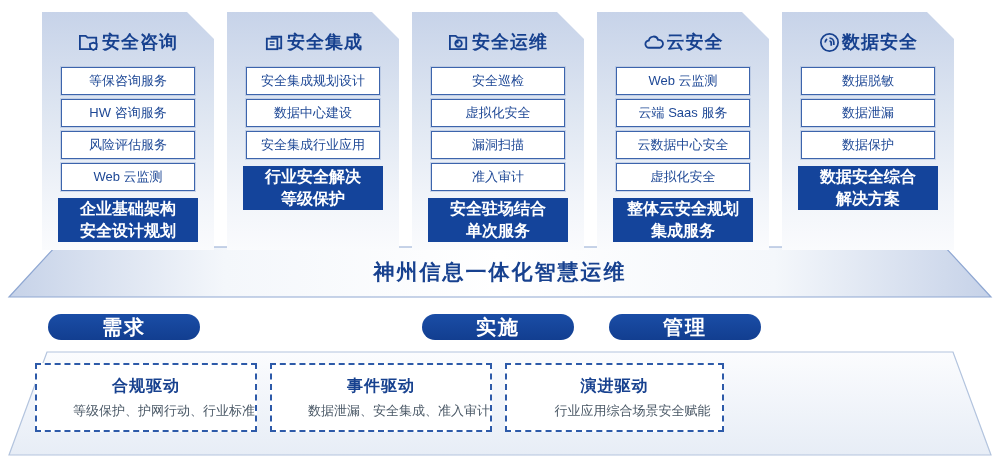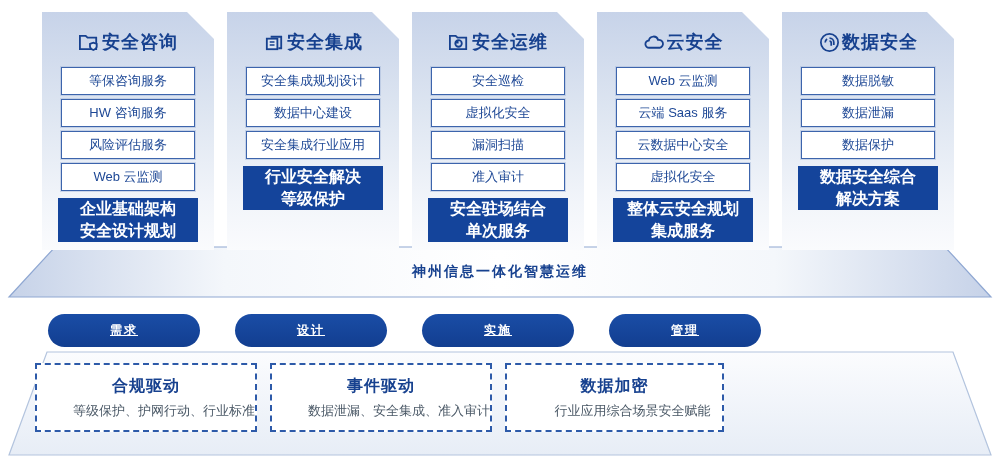--- a/index.html
+++ b/index.html
@@ -27,28 +27,28 @@
   .card-footer{
     width:140px;height:44px;margin-top:3px;background:#14449b;
     display:flex;align-items:center;justify-content:center;text-align:center;
     font-size:16px;font-weight:bold;color:#ffffff;line-height:1.35;white-space:pre-line;
   }
   
   .banner-svg{position:absolute;left:0;top:245px;width:1000px;height:54px;}
   .banner-title{
     position:absolute;left:0;top:247px;width:1000px;height:50px;
     display:flex;align-items:center;justify-content:center;
-    font-size:14px;font-weight:bold;color:#17418f;letter-spacing:2px;
+    font-size:21px;font-weight:bold;color:#17418f;letter-spacing:2px;
   }
   
   .pill{
-    position:absolute;top:314px;width:152px;height:33px;border-radius:17px;
+    position:absolute;top:314px;width:152px;height:26px;border-radius:17px;
     background:linear-gradient(180deg,#1a4da6,#123e90);
     display:flex;align-items:center;justify-content:center;
-    font-size:12px;font-weight:bold;color:#ffffff;letter-spacing:2px;text-decoration:underline;
+    font-size:20px;font-weight:bold;color:#ffffff;letter-spacing:2px;
   }
   
   .platform-svg{position:absolute;left:0;top:350px;width:1000px;height:108px;}
   .driver{
     position:absolute;top:363px;height:69px;box-sizing:border-box;
     border:2px dashed #2d5aa9;background:#ffffff;
     display:flex;flex-direction:column;align-items:center;justify-content:center;gap:5px;
   }
   .driver-title{font-size:16px;font-weight:bold;color:#17418f;letter-spacing:1px;}
   .driver-desc{font-size:13px;color:#4a5866;margin-left:36px;}
@@ -167,30 +167,29 @@
       <span class="card-title">数据安全</span>
     </div>
     <div class="item">数据脱敏</div>
     <div class="item">数据泄漏</div>
     <div class="item">数据保护</div>
     <div class="card-footer">数据安全综合
 解决方案</div>
   </div>
 
   <div class="pill" style="left:48px">需求</div>
-  <div class="pill" style="left:235px">设计</div>
   <div class="pill" style="left:422px">实施</div>
   <div class="pill" style="left:609px">管理</div>
 
   <div class="driver" style="left:35px;width:222px">
     <div class="driver-title">合规驱动</div>
     <div class="driver-desc">等级保护、护网行动、行业标准</div>
   </div>
   <div class="driver" style="left:270px;width:222px">
     <div class="driver-title">事件驱动</div>
     <div class="driver-desc">数据泄漏、安全集成、准入审计</div>
   </div>
   <div class="driver" style="left:505px;width:219px">
-    <div class="driver-title">数据加密</div>
+    <div class="driver-title">演进驱动</div>
     <div class="driver-desc">行业应用综合场景安全赋能</div>
   </div>
 
 </div>
 
 </body></html>

